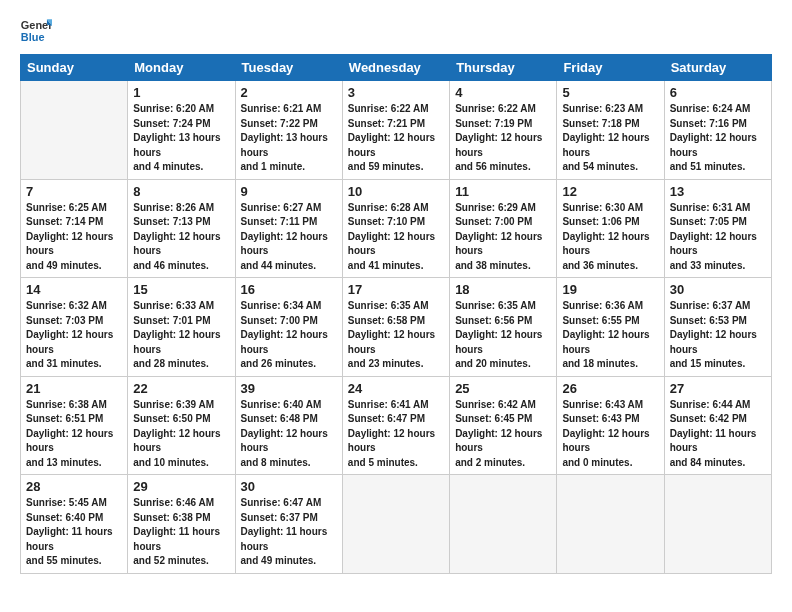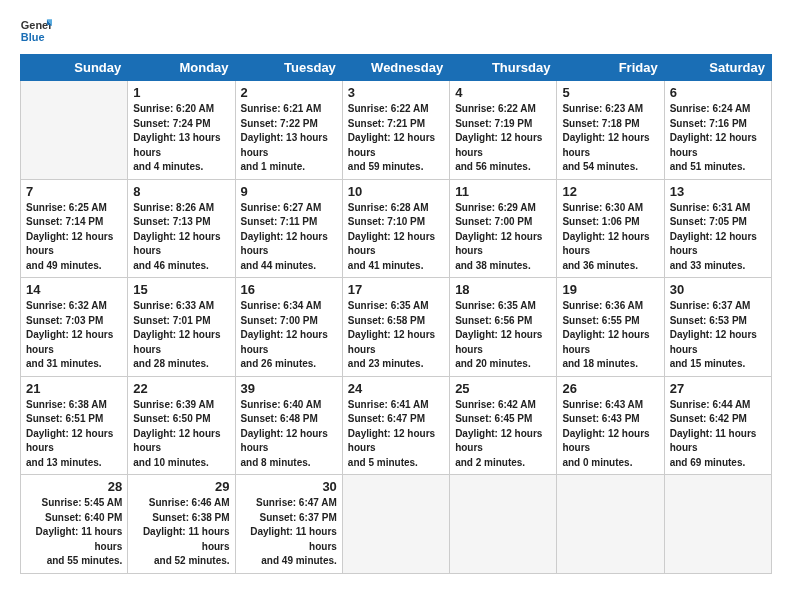--- a/index.html
+++ b/index.html
@@ -45,21 +45,21 @@
       margin-top: 2px;
     }
     .calendar {
       width: 100%;
       border-collapse: collapse;
       table-layout: fixed;
     }
     .calendar th {
       background: #1a6eb5;
       color: #fff;
-      text-align: right;
+      text-align: left;
       padding: 5px 6px;
       font-size: 13px;
       font-weight: bold;
       border: 1px solid #1a6eb5;
     }
     .calendar td {
       border: 1px solid #ccc;
       vertical-align: top;
       padding: 4px 5px;
       height: 88px;
@@ -77,21 +77,20 @@
       display: block;
     }
     .cell-text {
       font-size: 10px;
       line-height: 1.45;
       color: #222;
       font-weight: bold;
     }
     .last-row td {
       height: 74px;
-      text-align: right;
     }
   </style>
 </head>
 <body>
 
 <div class="page">
   <div class="header">
     <div class="logo">
       <svg class="logo-icon" viewBox="0 0 38 38">
         <text x="1" y="16" font-size="13" font-weight="bold" fill="#333" font-family="Arial">General</text>
@@ -226,21 +225,21 @@
           <td>
             <span class="day-number">25</span>
             <div class="cell-text"><span>Sunrise: 6:42 AM</span><br><span>Sunset: 6:45 PM</span><br><span>Daylight: 12 hours hours</span><br><span>and 2 minutes.</span></div>
           </td>
           <td>
             <span class="day-number">26</span>
             <div class="cell-text"><span>Sunrise: 6:43 AM</span><br><span>Sunset: 6:43 PM</span><br><span>Daylight: 12 hours hours</span><br><span>and 0 minutes.</span></div>
           </td>
           <td>
             <span class="day-number">27</span>
-            <div class="cell-text"><span>Sunrise: 6:44 AM</span><br><span>Sunset: 6:42 PM</span><br><span>Daylight: 11 hours hours</span><br><span>and 69 minutes.</span></div>
+            <div class="cell-text"><span>Sunrise: 6:44 AM</span><br><span>Sunset: 6:42 PM</span><br><span>Daylight: 11 hours hours</span><br><span>and 84 minutes.</span></div>
           </td>
         </tr>
         <tr class="last-row">
           <td>
             <span class="day-number">28</span>
             <div class="cell-text"><span>Sunrise: 5:45 AM</span><br><span>Sunset: 6:40 PM</span><br><span>Daylight: 11 hours hours</span><br><span>and 55 minutes.</span></div>
           </td>
           <td>
             <span class="day-number">29</span>
             <div class="cell-text"><span>Sunrise: 6:46 AM</span><br><span>Sunset: 6:38 PM</span><br><span>Daylight: 11 hours hours</span><br><span>and 52 minutes.</span></div>

